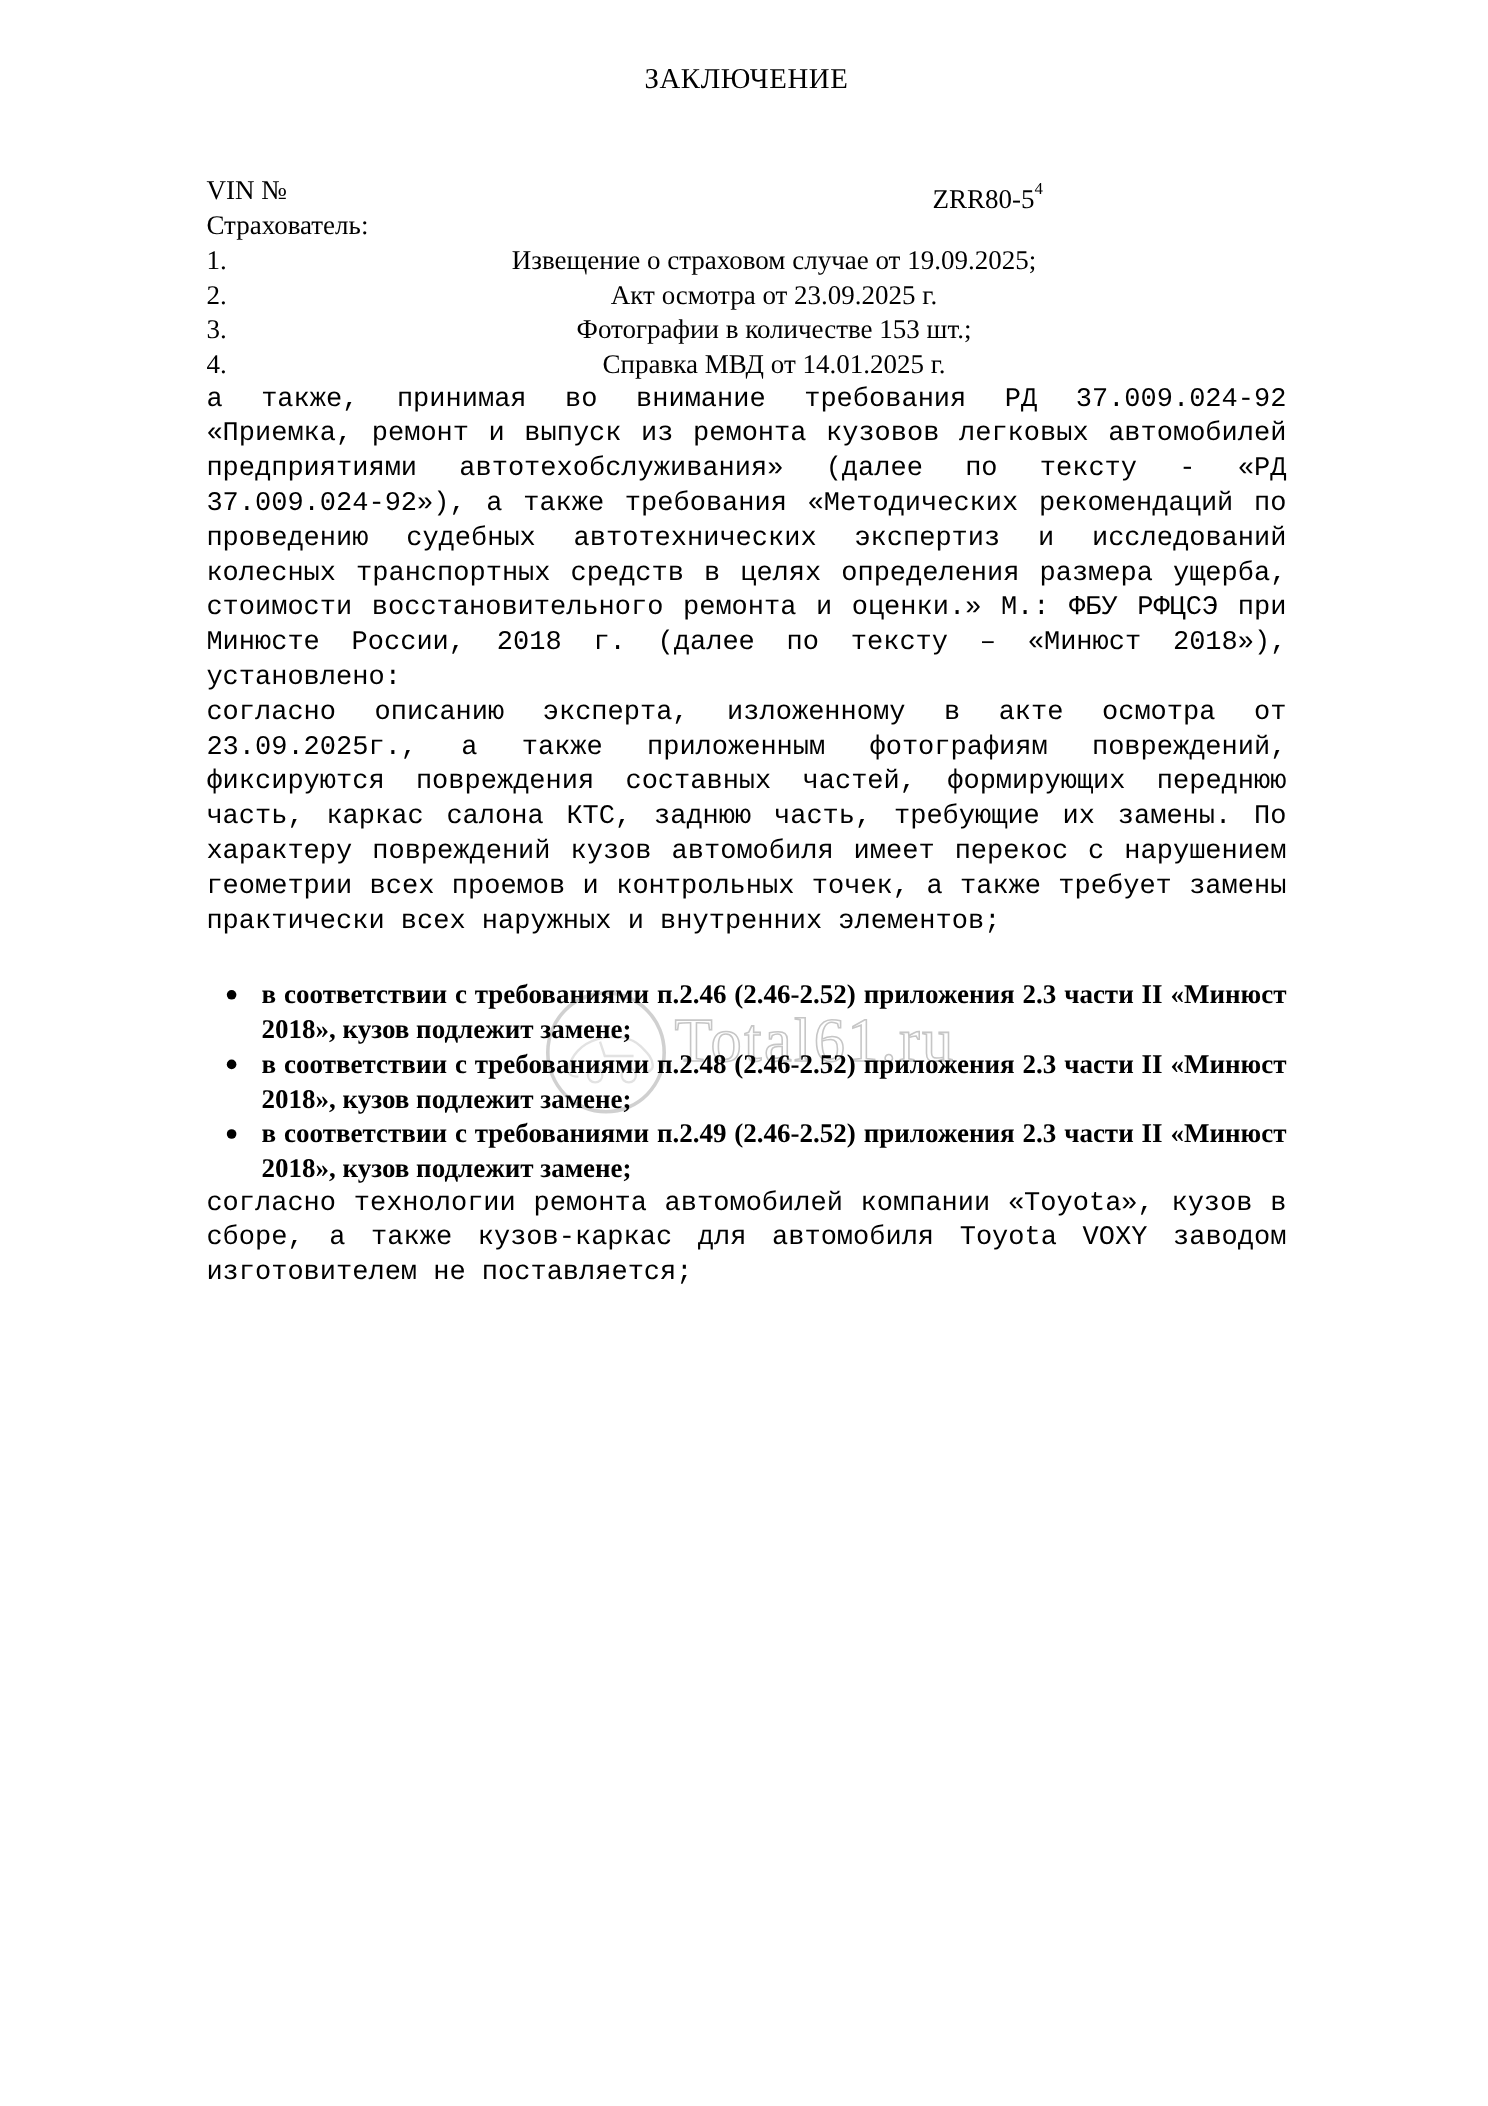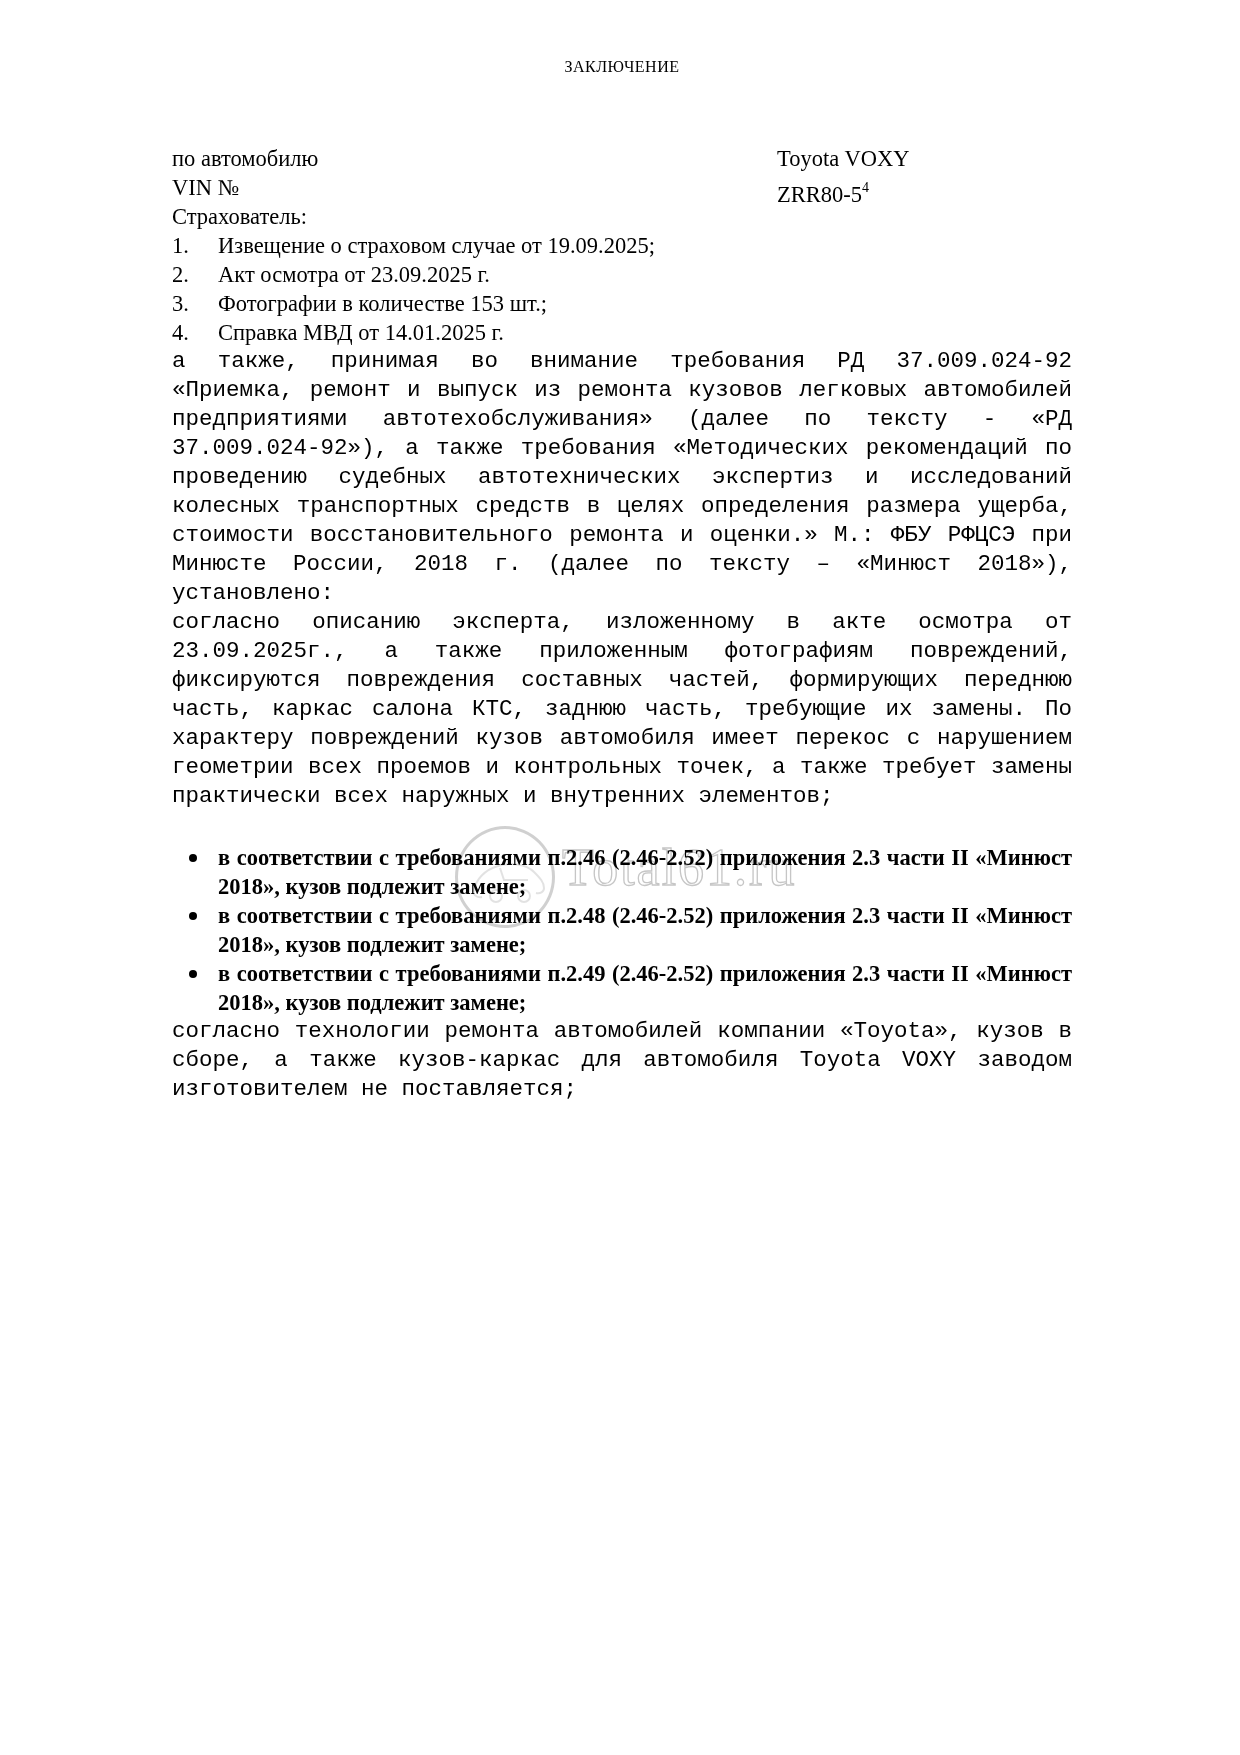--- a/index.html
+++ b/index.html
@@ -24,21 +24,21 @@
     height: 1755px;
     padding: 52px 168px 0 172px;
   }
   .content {
     position: relative;
     z-index: 1;
   }
   .doc-title {
     margin: 0;
     text-align: center;
-    font-size: 16px;
+    font-size: 24px;
     font-weight: 400;
     letter-spacing: 0.5px;
     line-height: 29px;
   }
   
   .vehicle-header {
     margin-top: 63px;
   }
   .hrow {
     position: relative;
@@ -65,20 +65,21 @@
   ol.docs-list {
     margin: 0;
     padding: 0;
     list-style: none;
     counter-reset: doc;
   }
   ol.docs-list li {
     position: relative;
     padding-left: 46px;
     counter-increment: doc;
+    text-align: center;
   }
   ol.docs-list li::before {
     content: counter(doc) ".";
     position: absolute;
     left: 0;
     top: 0;
   }
   
   p.para {
     margin: 0;
@@ -173,24 +174,20 @@
     </svg>
     <span class="wm-text">Total61.ru</span>
   </div>
 
   <div class="content">
 
     <h1 class="doc-title">ЗАКЛЮЧЕНИЕ</h1>
 
     <div class="vehicle-header">
 
-        <div class="hrow">
-          <span class="hlabel">по автомобилю</span>
-          <span class="hval"><span>Toyota VOXY</span><span class="partial-char"></span></span>
-        </div>
 
 
         <div class="hrow">
           <span class="hlabel">VIN №</span>
           <span class="hval"><span>ZRR80-5</span><span class="partial-char">4</span></span>
         </div>
 
         <div class="hrow">
           <span class="hlabel">Страхователь:</span>
           <span class="hval"><span></span><span class="partial-char"></span></span>

